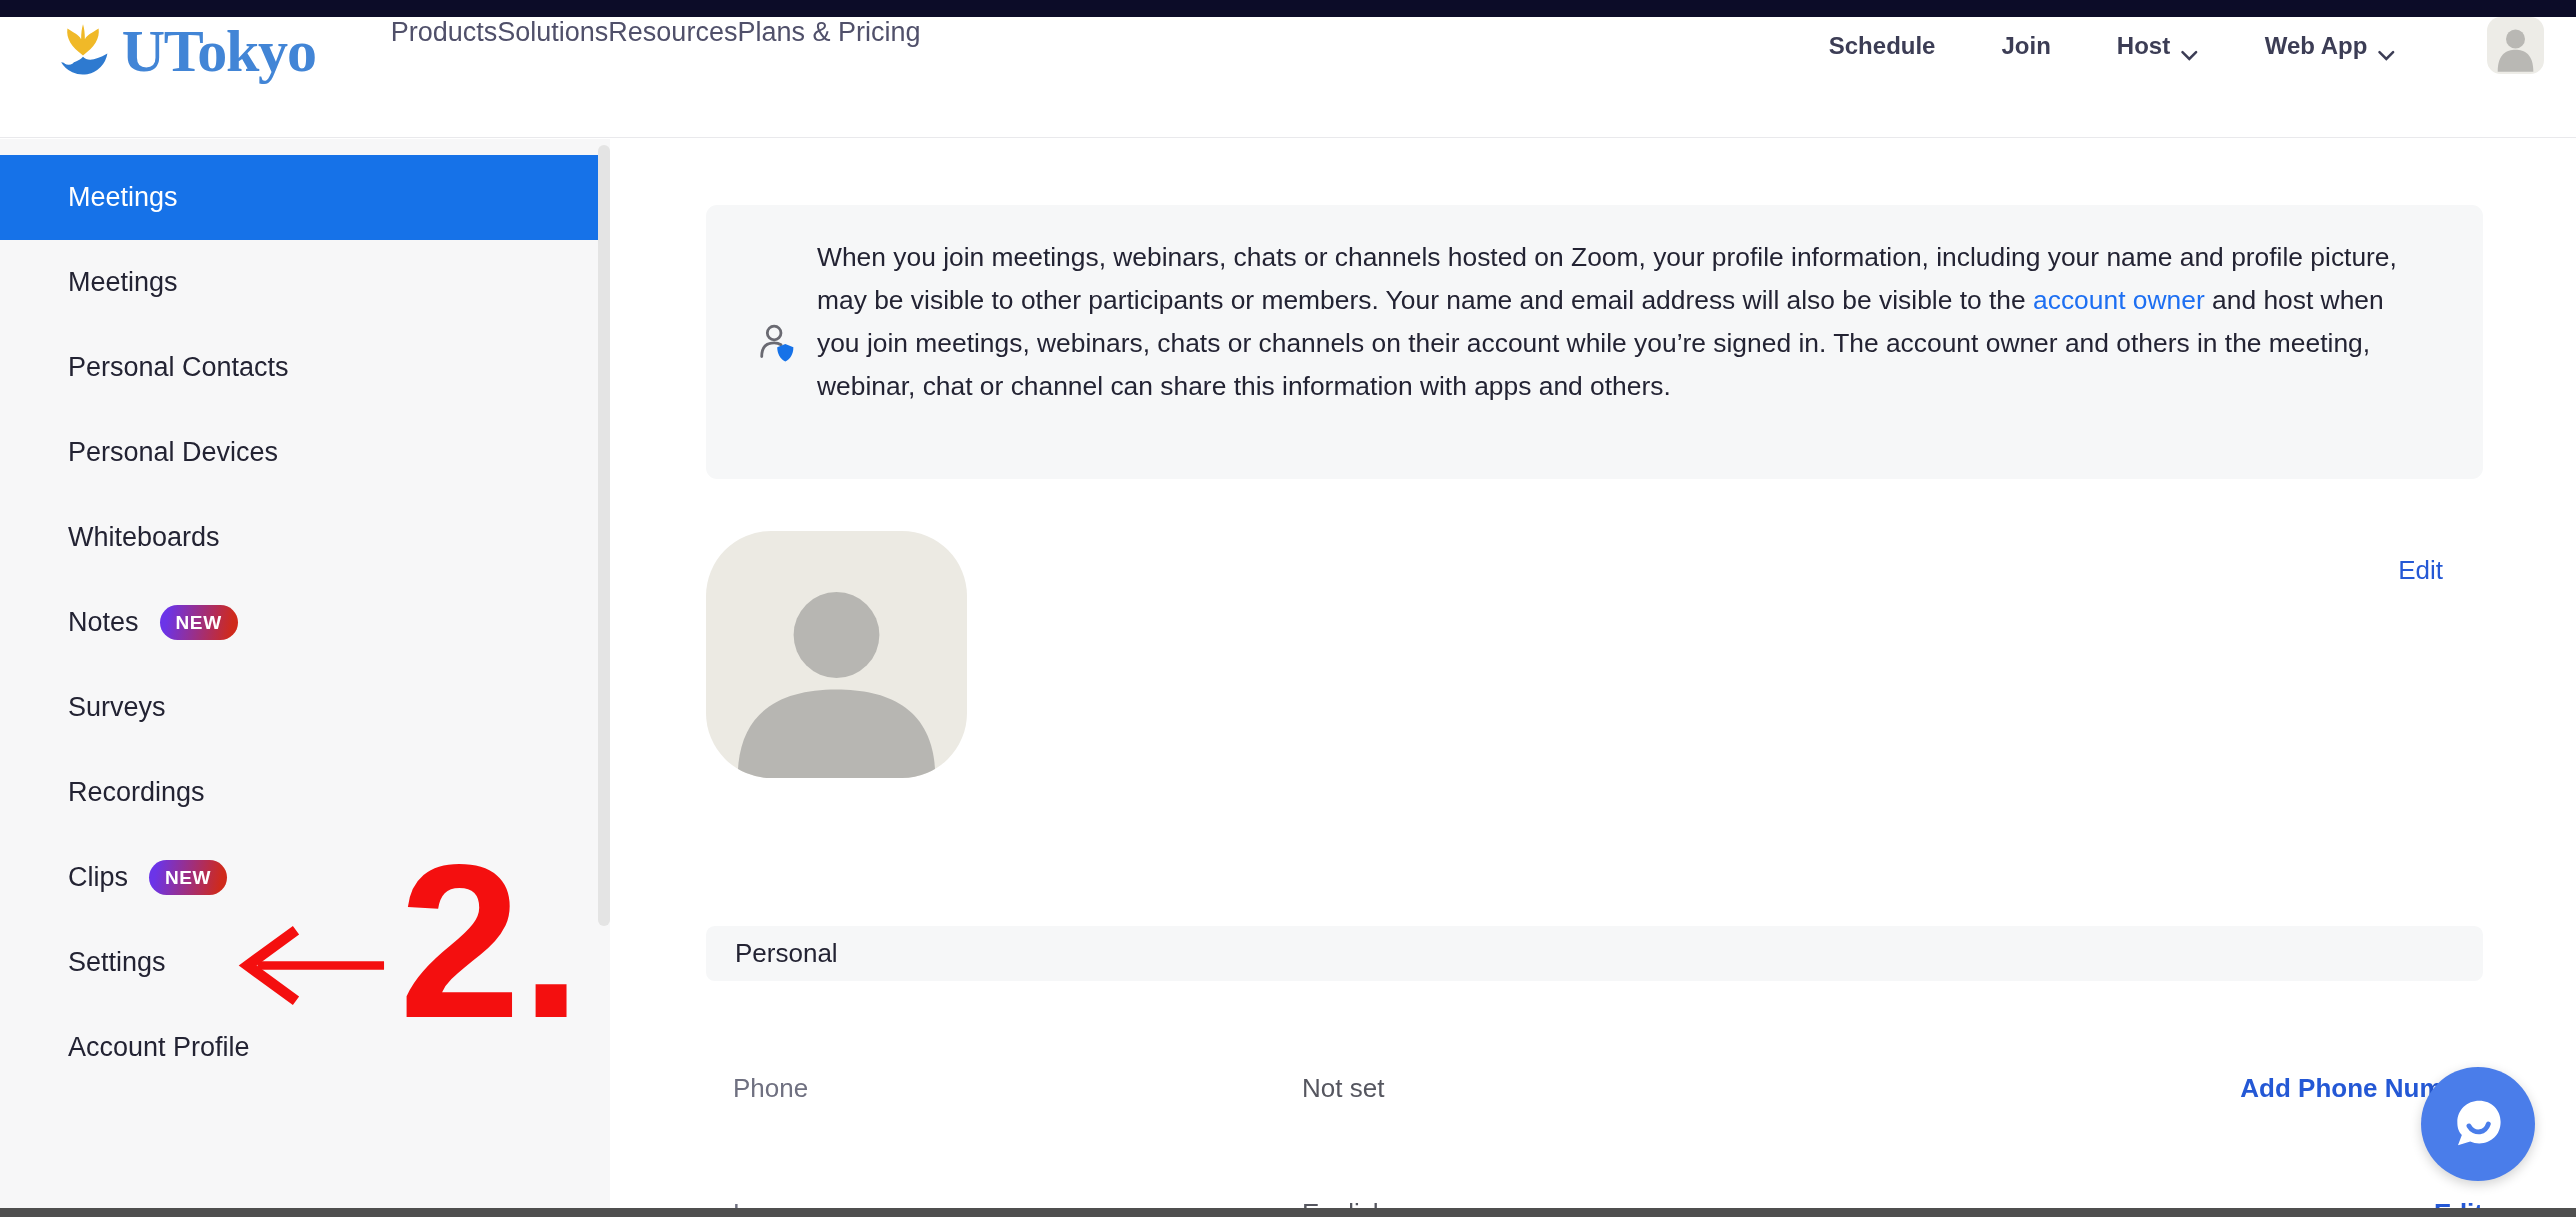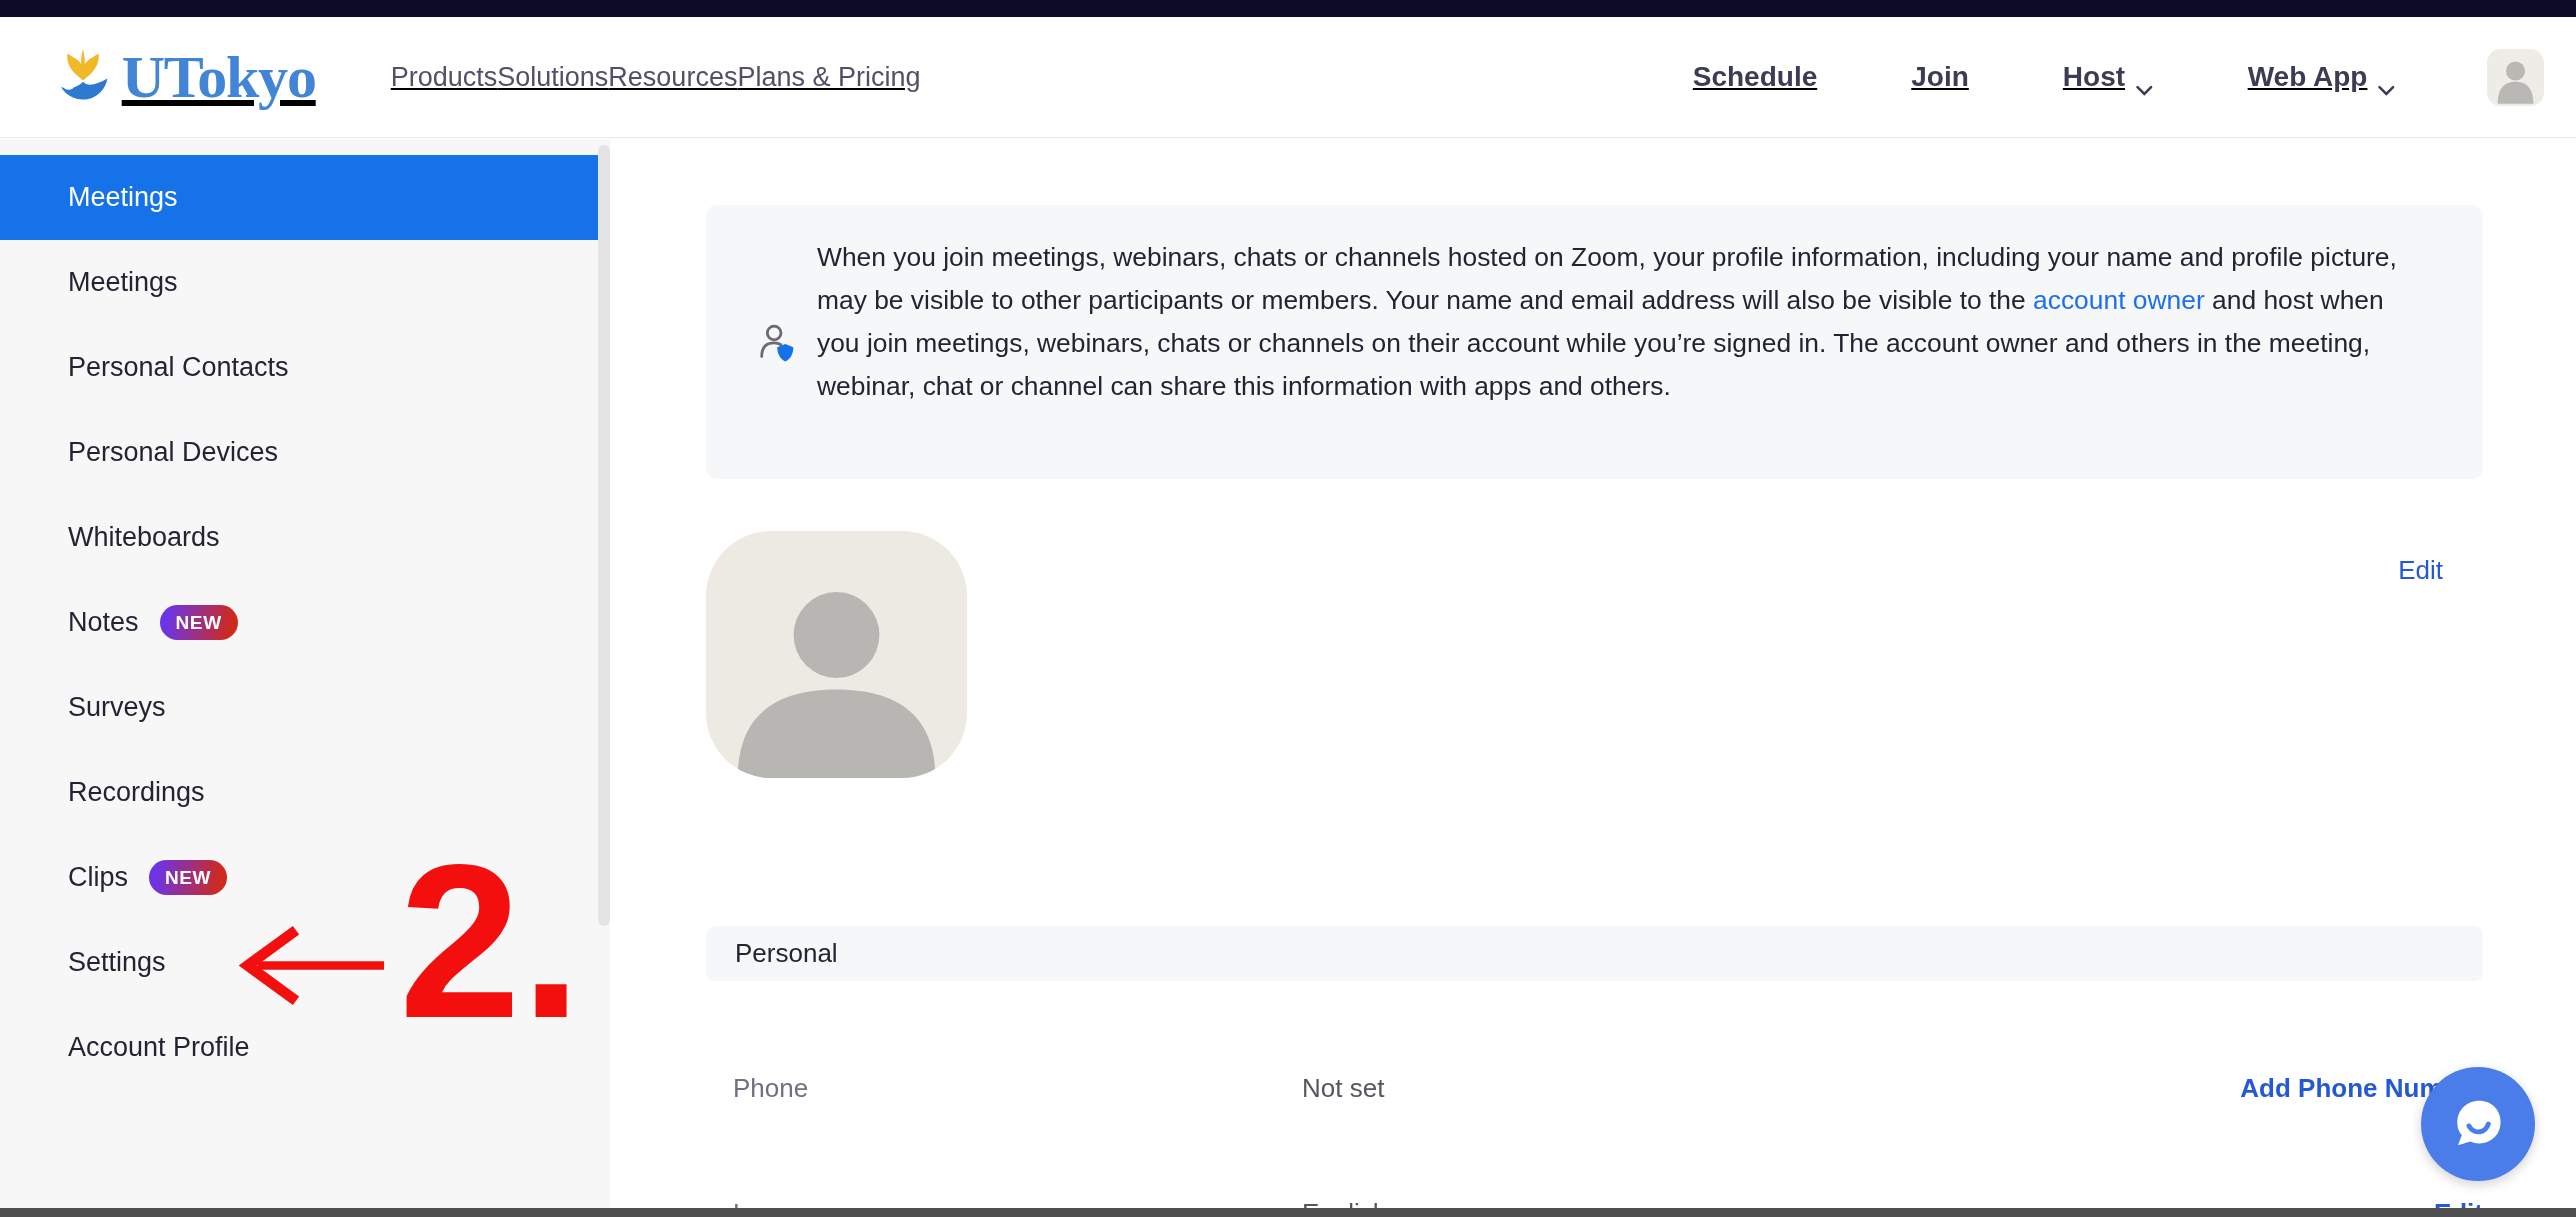--- a/index.html
+++ b/index.html
@@ -5,28 +5,28 @@
   * { margin:0; padding:0; box-sizing:border-box; }
   html,body { width:2576px; height:1217px; }
   body { font-family:"Liberation Sans", sans-serif; background:#ffffff; overflow:hidden; }
   .stage { position:relative; width:2576px; height:1217px; background:#ffffff; overflow:hidden; }
 
   
   .topstrip { position:absolute; left:0; top:0; width:100%; height:17.4px; background:#0c0c28; z-index:40; }
 
   
   .navbar { position:absolute; left:0; top:17.4px; width:100%; height:121px; background:#ffffff;
-            border-bottom:1.2px solid #e9e9ec; display:flex; align-items:center; padding:0 32px 0 53px; z-index:30;text-decoration:underline; }
+            border-bottom:1.2px solid #e9e9ec; display:flex; align-items:flex-start; padding:0 32px 0 53px; z-index:30; }
   .brand { display:flex; align-items:center; gap:8.7px; cursor:pointer; }
   .brand-text { font-family:"Liberation Serif", serif; font-weight:700; font-size:60px; color:#4285d6; letter-spacing:-1.2px; }
   .nav-left { display:flex; align-items:center; margin-left:75px; }
   .nav-left .nav-item { font-size:27px; font-weight:500; color:#50506a; cursor:pointer; }
   .nav-spacer { flex:1; }
   .nav-right { display:flex; align-items:center; gap:66px; }
-  .nav-right .nav-item { font-size:28px; font-weight:700; color:#3c3d55; cursor:pointer; display:flex; align-items:center; gap:10px;margin-left:28px; }
+  .nav-right .nav-item { font-size:24px; font-weight:700; color:#3c3d55; cursor:pointer; display:flex; align-items:center; gap:10px; }
   .chev { width:18.6px; height:12.4px; display:inline-block; }
   .nav-avatar { width:57px; height:57px; border-radius:13.7px; background:#edece7; margin-left:25px; overflow:hidden; cursor:pointer; }
 
   
   .sidebar { position:absolute; left:0; top:139px; width:610px; height:1078px; background:#f7f7f8; z-index:10; }
   .side-list { list-style:none; padding-top:16px; }
   .side-item { height:85px; display:flex; align-items:center; padding-left:68px; font-size:27px; color:#232333; cursor:pointer; }
   .side-item.active { background:#1672e8; color:#ffffff; }
   .badge-new { margin-left:21px; padding:6.2px 16px; border-radius:25px; font-size:19px; font-weight:700; letter-spacing:0.6px;
                color:#ffffff; background:linear-gradient(100deg,#6b34e8 10%,#cf2a1c 90%); }

